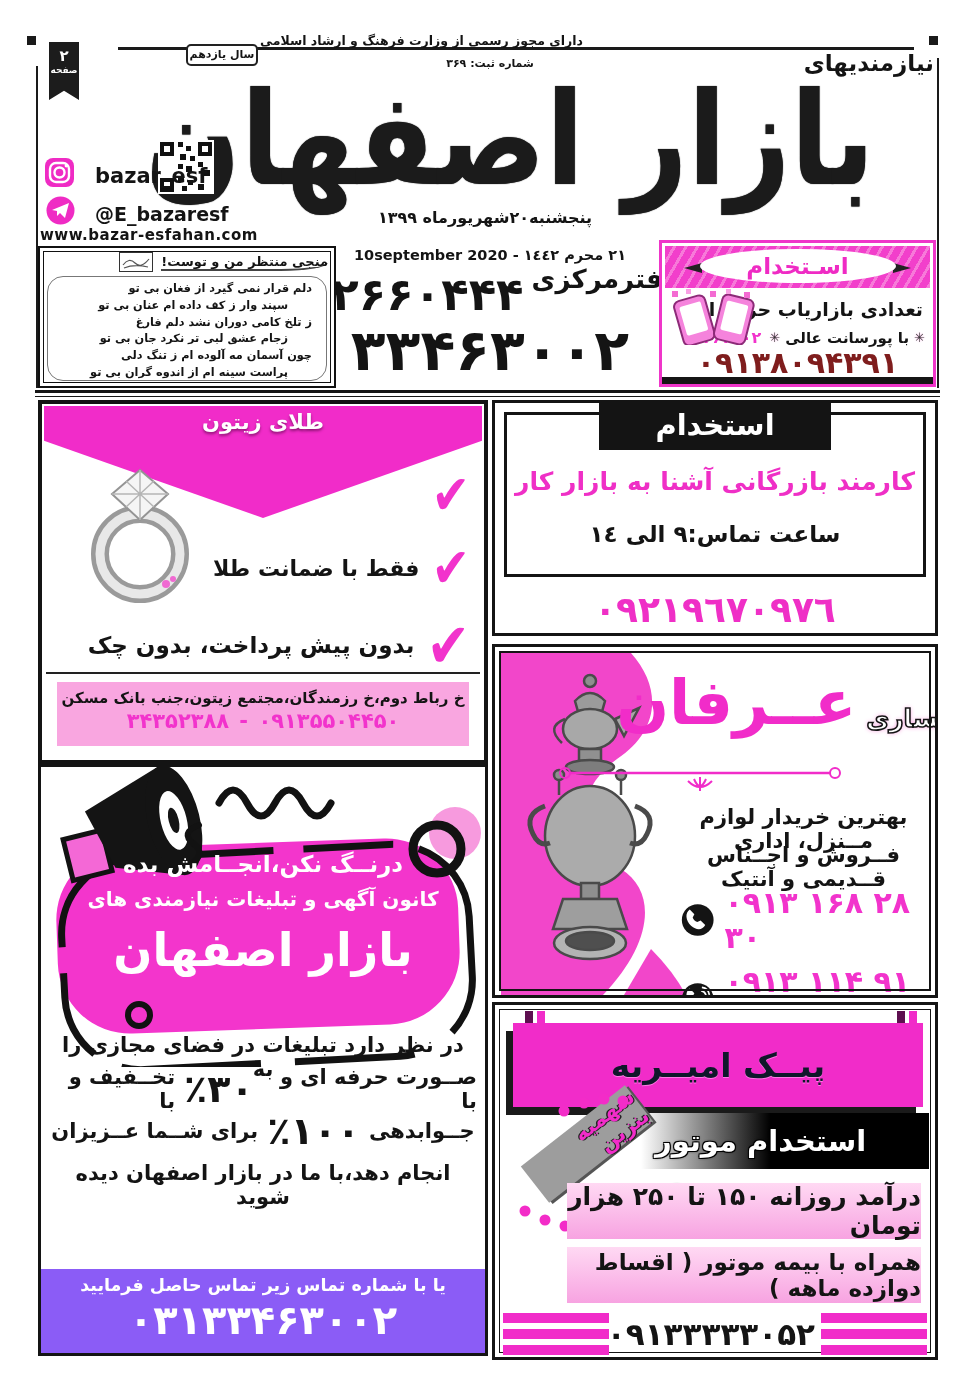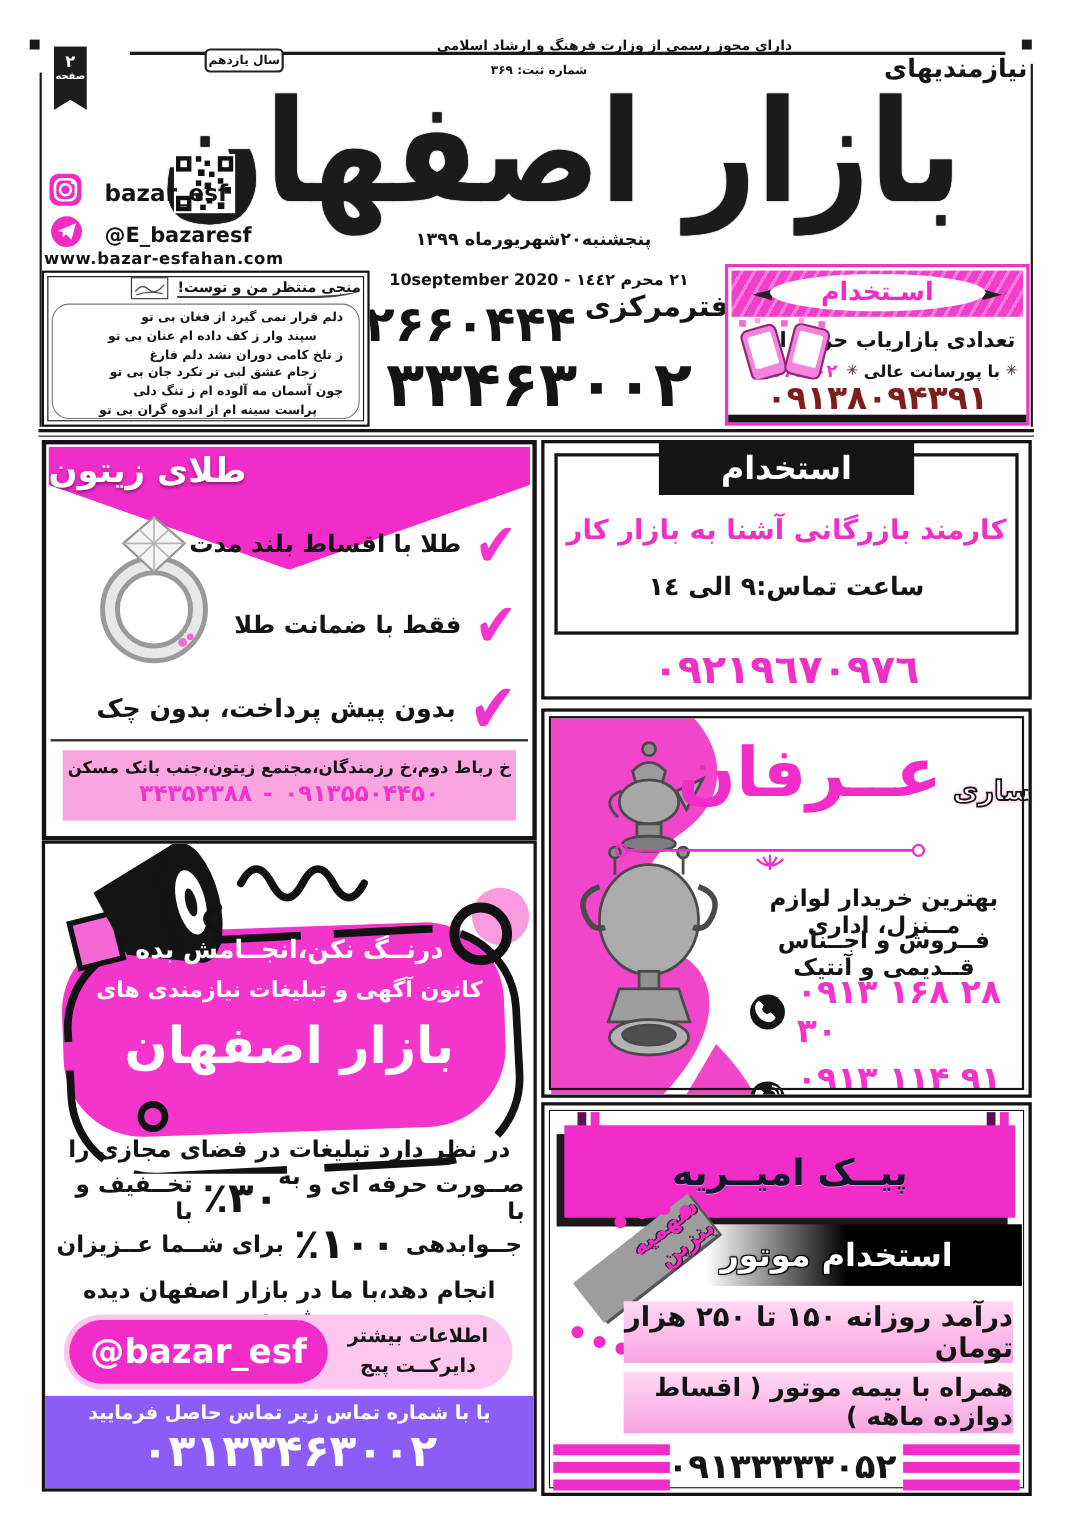--- a/index.html
+++ b/index.html
@@ -7,21 +7,21 @@
   .page{position:relative;width:977px;height:1400px;background:#fff;direction:rtl;color:#141414;overflow:hidden}
   .abs{position:absolute}
 
   
   #rule-top{left:118px;top:47px;width:796px;height:3px;background:#1a1a1a}
   #mark-tl{left:27px;top:36px;width:9px;height:9px;background:#1a1a1a}
   #mark-tr{left:929px;top:36px;width:9px;height:9px;background:#1a1a1a}
   #rule-left{left:36px;top:66px;width:2px;height:322px;background:#1a1a1a}
   #rule-right{left:937px;top:58px;width:2px;height:330px;background:#1a1a1a}
 
-  #license1{left:260px;top:33px;width:460px;text-align:right;font-size:12.5px;font-weight:bold}
+  #license1{left:260px;top:33px;width:460px;text-align:left;font-size:12.5px;font-weight:bold}
   #license2{left:260px;top:57px;width:460px;text-align:center;font-size:11px;font-weight:bold}
 
   #pages-badge{left:49px;top:42px;width:30px;height:58px;background:#1c1c1c;color:#fff;text-align:center;
     clip-path:polygon(0 0,100% 0,100% 100%,50% 84%,0 100%)}
   #pages-badge .num{font-size:15px;font-weight:bold;margin-top:5px}
   #pages-badge .lbl{font-size:9px;font-weight:bold}
 
   #year-badge{left:186px;top:44px;width:72px;height:22px;border:2px solid #222;border-radius:5px;background:#fff;
     font-size:11px;font-weight:bold;text-align:center;line-height:18px}
 
@@ -83,21 +83,21 @@
   #jobbox .title{position:absolute;left:50%;transform:translateX(-50%);top:-3px;width:232px;height:50px;background:#141414;
     color:#fff;font-size:29px;font-weight:bold;text-align:center;line-height:50px}
   #jobbox .role{position:absolute;left:0;right:0;top:64px;text-align:center;font-size:25px;font-weight:bold;color:#ef2fc6}
   #jobbox .hours{position:absolute;left:0;right:0;top:118px;text-align:center;font-size:23px;font-weight:bold}
   #jobbox .phone{position:absolute;left:0;right:0;top:186px;text-align:center;font-size:36px;font-weight:bold;color:#ef2fc6;letter-spacing:1px}
 
   
   #gold{left:38px;top:400px;width:450px;height:364px;border:4px solid #141414;background:#fff}
   #gold .banner{position:absolute;left:2px;right:2px;top:2px;height:112px;background:#f12cc9;
     clip-path:polygon(0 0,100% 0,100% 31%,50% 100%,0 31%)}
-  #gold .title{position:absolute;left:0;right:0;top:4px;text-align:left;font-size:31px;font-weight:bold;color:#fff;
+  #gold .title{position:absolute;left:0;right:0;top:4px;text-align:center;font-size:21px;font-weight:bold;color:#fff;
     text-shadow:0 2px 3px #8d1373;letter-spacing:1px}
   #gold .ring{position:absolute;left:28px;top:52px}
   #gold .checks{position:absolute;right:14px;left:14px;top:56px}
   .gd-row{display:flex;align-items:center;gap:12px}
   .gd-row .chk{color:#f233cc;font-size:46px;font-weight:bold;transform:scaleY(1.2);line-height:1}
   .gd-row .txt{font-size:22px;font-weight:bold}
   .gd-r1{height:70px}.gd-r2{height:76px}
   .gd-r3{height:78px}.gd-r3 .txt{font-size:23px}.gd-r3 .chk{font-size:52px}
   #gold .sep{position:absolute;left:4px;right:4px;top:268px;height:2px;background:#222}
   #gold .addr{position:absolute;left:15px;right:15px;top:278px;height:64px;background:#f9a6e0;text-align:center}
@@ -311,21 +311,20 @@
       <circle cx="70" cy="98" r="40" fill="none" stroke="#9a9a9a" stroke-width="18"></circle>
       <circle cx="70" cy="98" r="40" fill="none" stroke="#e8e8e8" stroke-width="9"></circle>
       <polygon points="70,14 98,38 70,64 42,38" fill="#f5f5f5" stroke="#949494" stroke-width="2"></polygon>
       <path d="M42,38 h56 M70,14 v50 M56,25 l28,26 M84,25 l-28,26" stroke="#b5b5b5" stroke-width="1.5" fill="none"></path>
       <circle cx="96" cy="128" r="4" fill="#f06ad2"></circle>
         <circle cx="103" cy="123" r="3" fill="#f06ad2"></circle>
     </svg>
     <div class="checks">
       <div class="gd-row gd-r1">
         <span class="chk">✔</span>
-        <span class="txt">طلا با اقساط بلند مدت</span>
       </div>
       <div class="gd-row gd-r2">
         <span class="chk">✔</span>
         <span class="txt">فقط با ضمانت طلا</span>
       </div>
       <div class="gd-row gd-r3">
         <span class="chk">✔</span>
         <span class="txt">بدون پیش پرداخت، بدون چک</span>
       </div>
     </div>
@@ -425,27 +424,20 @@
       <span>صــورت حرفه ای و با</span>
       <span class="big" dir="ltr">٪۳۰</span>
       <span>تخــفیف و با</span>
     </div>
     <div class="l3">
       <span>جــوابدهی</span>
       <span class="big" dir="ltr">٪۱۰۰</span>
       <span>برای شــما عــزیزان</span>
     </div>
     <div class="l4">انجام دهد،با ما در بازار اصفهان دیده شوید</div>
-    <div class="pill">
-      <div class="handle">@bazar_esf</div>
-      <div class="info">
-        <div>اطلاعات بیشتر</div>
-        <div>دایرکــت پیج</div>
-      </div>
-    </div>
     <div class="footer">
       <div class="f1">یا با شماره تماس زیر تماس حاصل فرمایید</div>
       <div class="f2">۰۳۱۳۳۴۶۳۰۰۲</div>
     </div>
   </div>
 
   <div class="abs" id="peyk">
     <div class="inner"></div>
     <div class="pk-tab" id="pk-tab-l">
         <i class="c1"></i>

